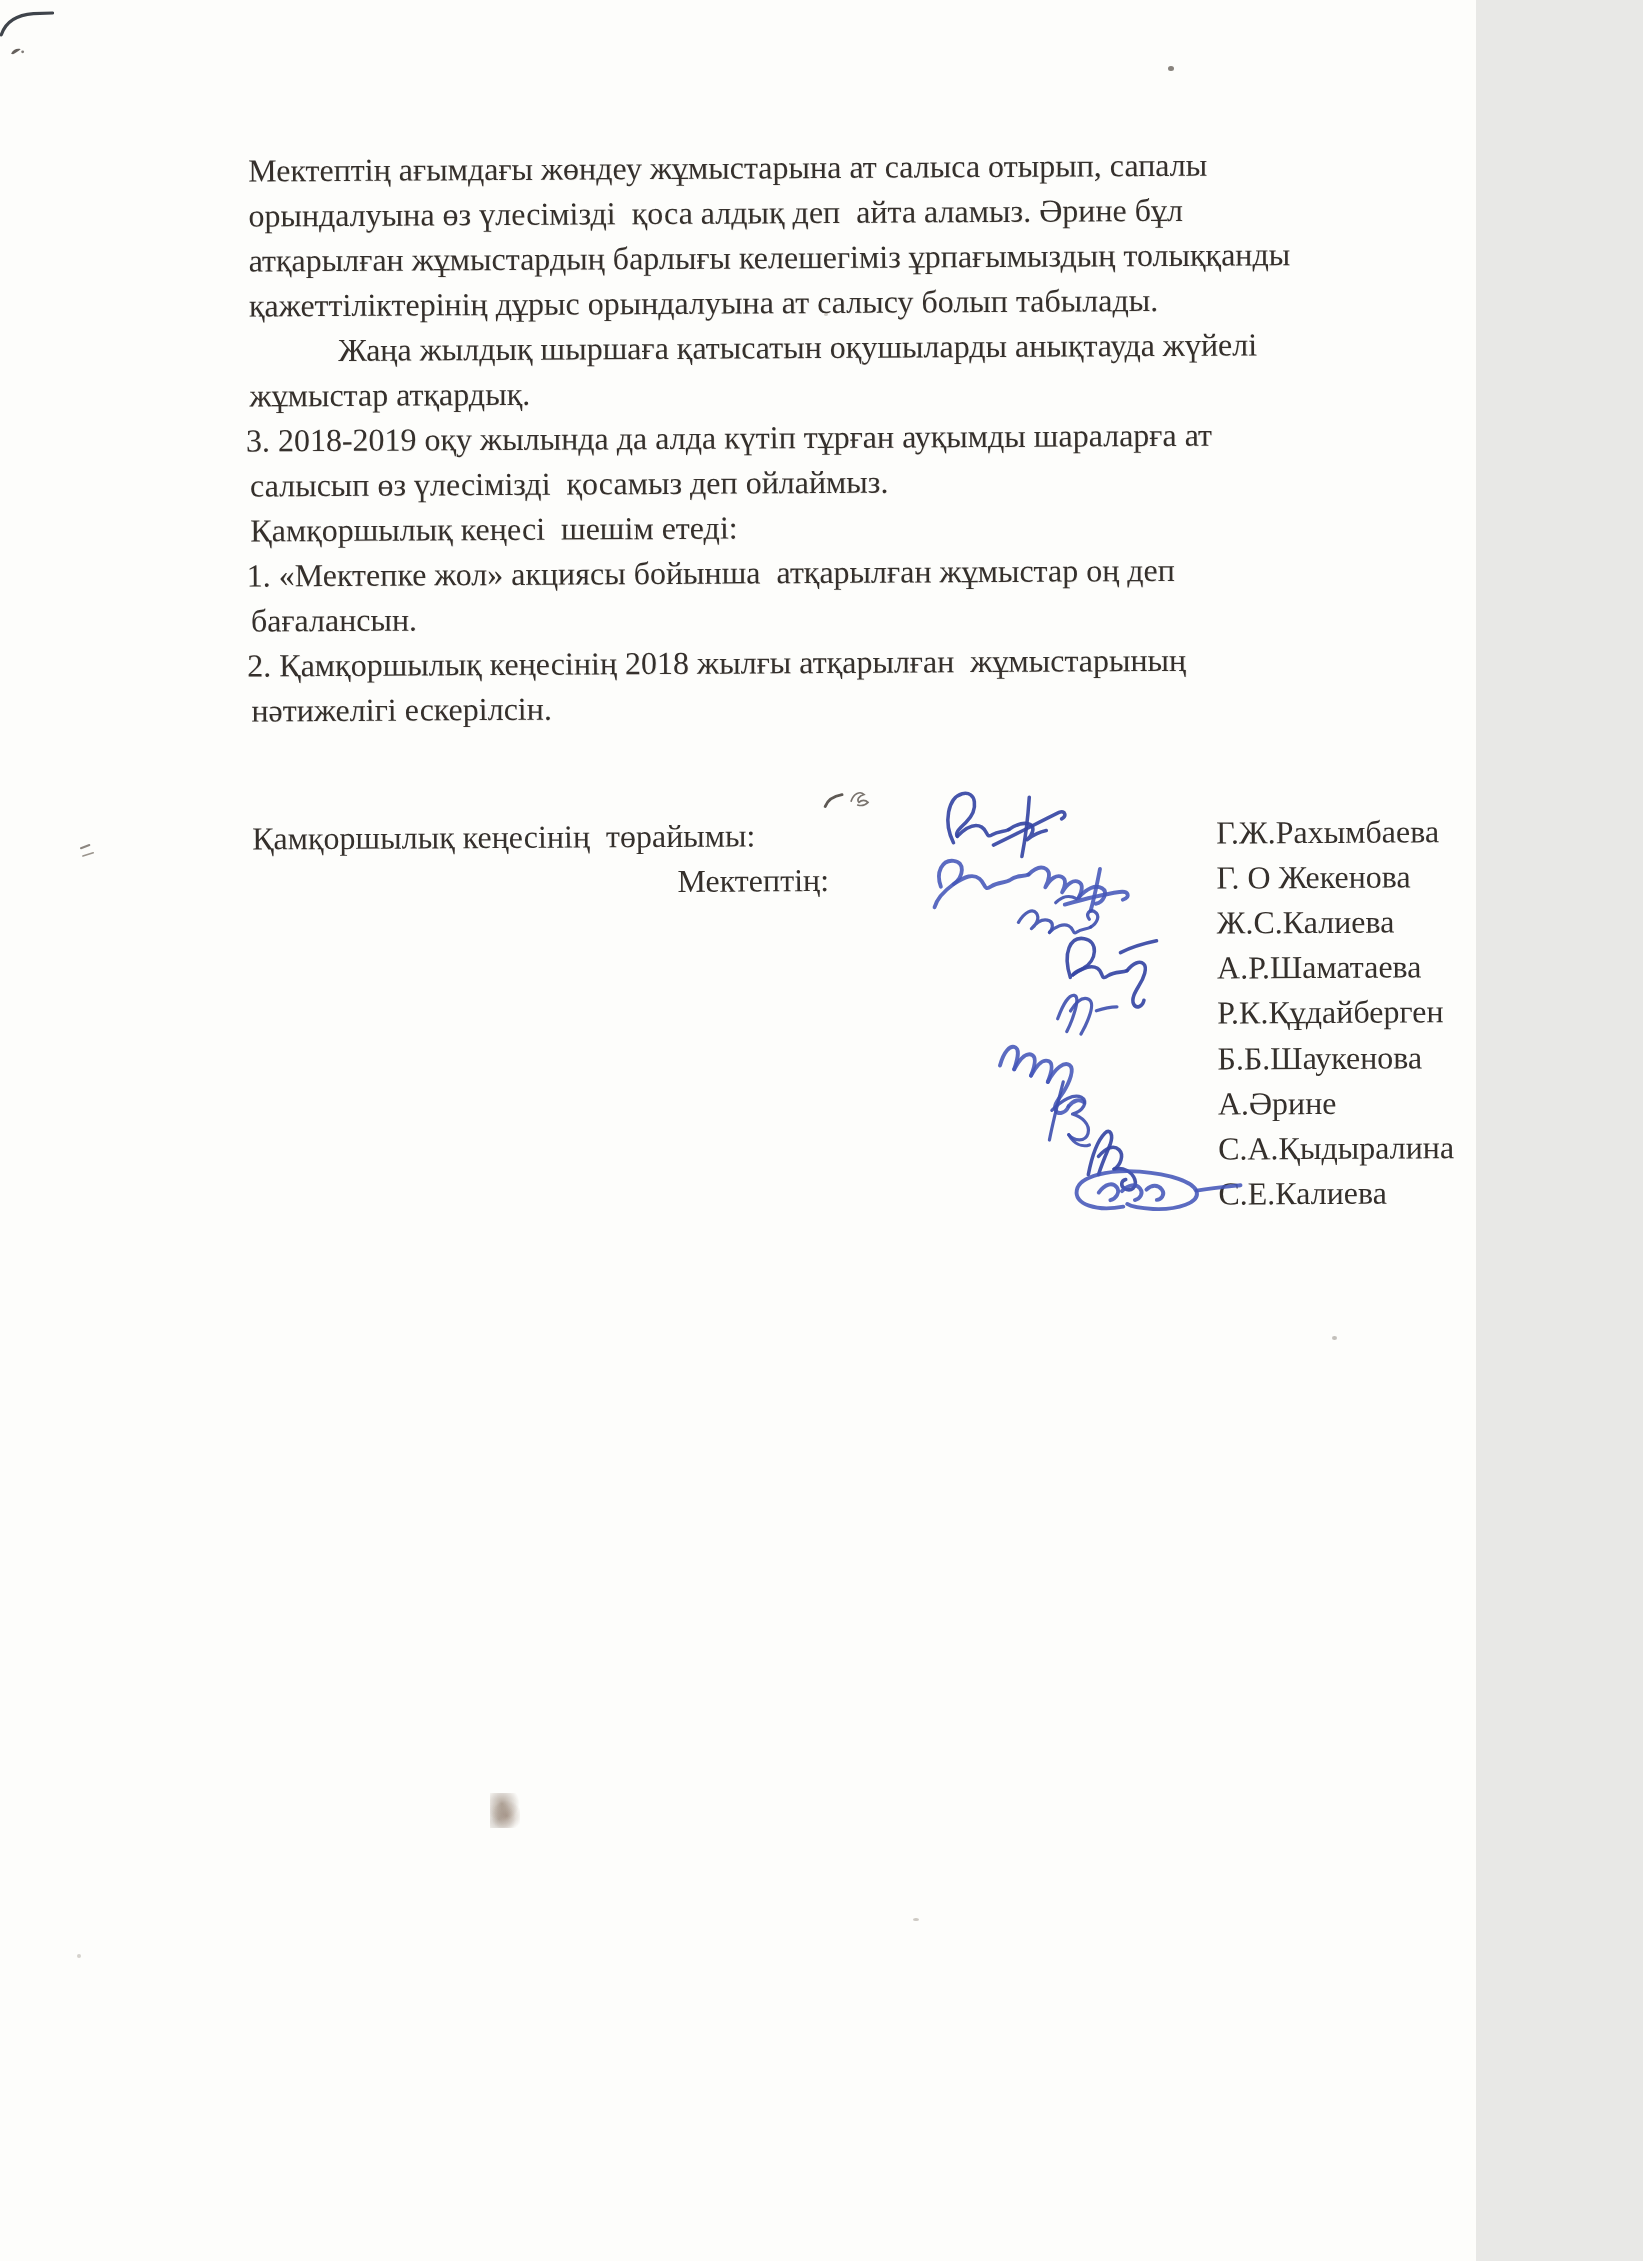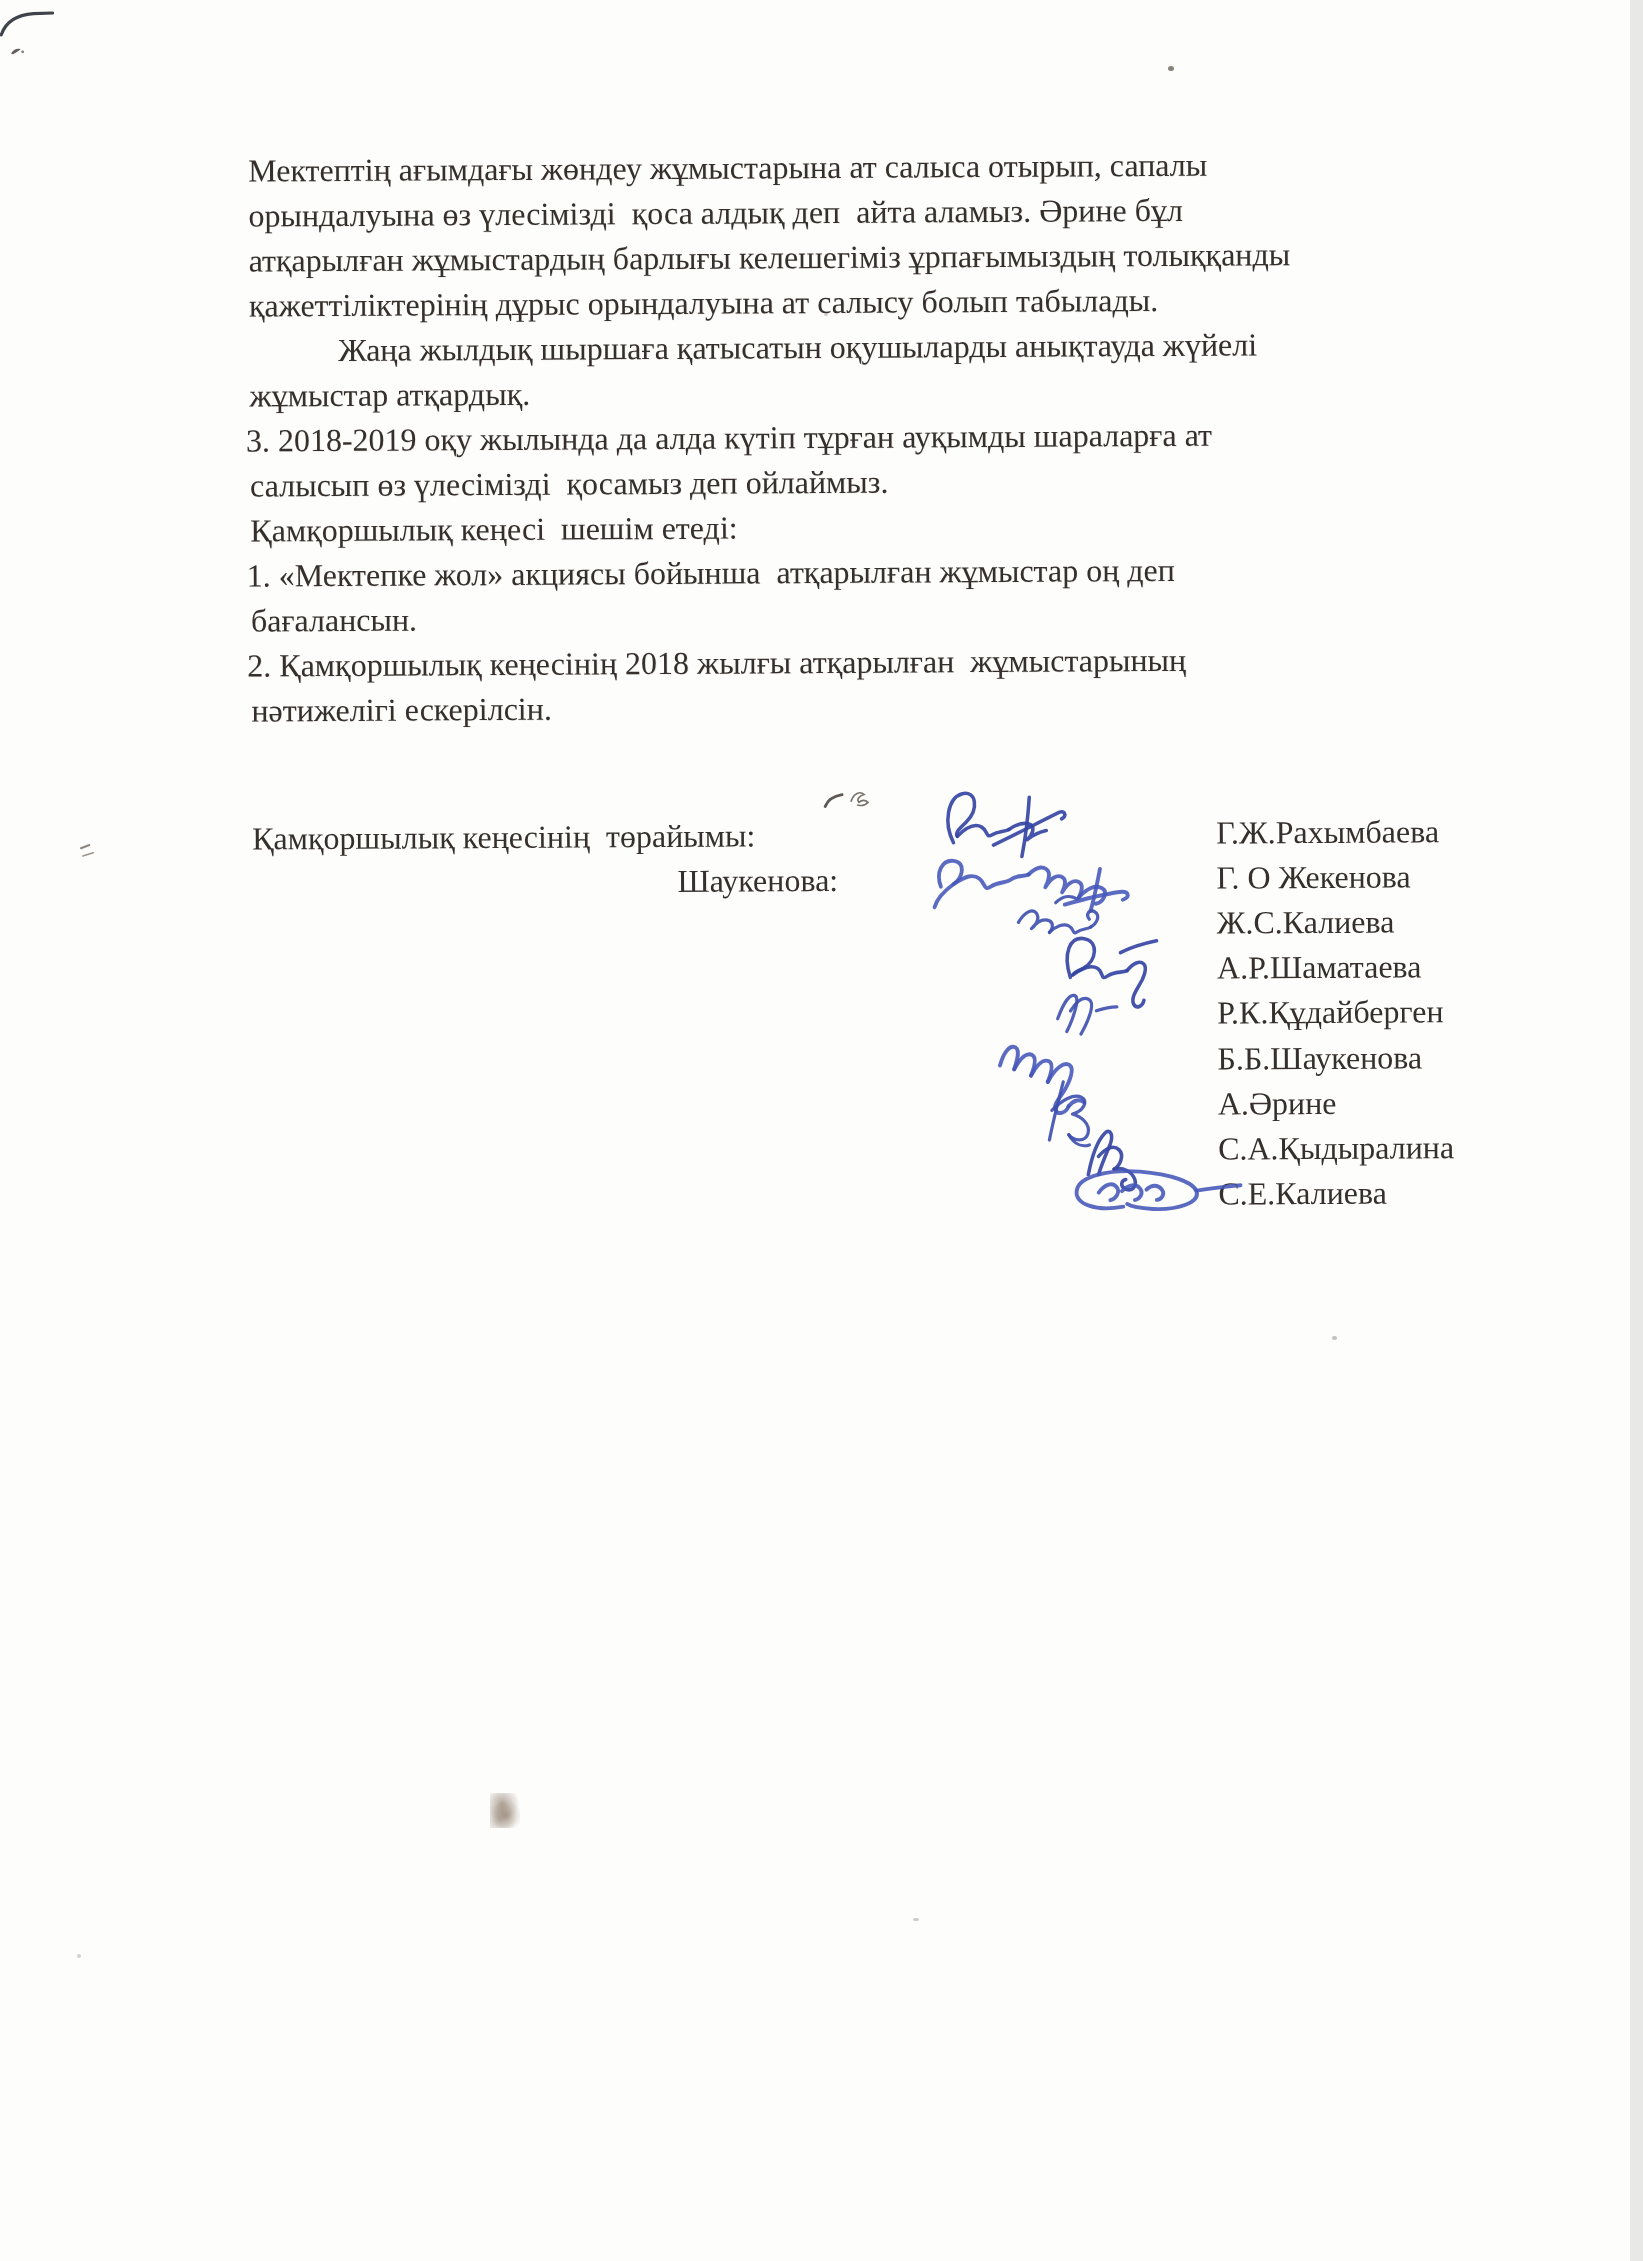--- a/index.html
+++ b/index.html
@@ -1,18 +1,18 @@
 <!DOCTYPE html>
 <html style="font-size:10.3px"><head>
 <meta charset="utf-8">
 <style>
   html,body{margin:0;padding:0;background:#e8e8e6;}
   #paper{
     position:relative;
-    width:1630px;height:2261px;
+    width:1476px;height:2261px;
     background:#fdfdfb;
     overflow:hidden;
     font-family:"Liberation Serif","DejaVu Serif",serif;
     color:#35302c;
   }
   #scan-content{
     position:absolute;left:0;top:0;width:1644px;height:2261px;
     transform:rotate(-0.35deg);
     transform-origin:822px 645px;
   }
@@ -77,21 +77,21 @@
       <div class="line">салысып өз үлесімізді  қосамыз деп ойлаймыз.</div>
       <div class="line">Қамқоршылық кеңесі  шешім етеді:</div>
       <div class="line numbered">1. «Мектепке жол» акциясы бойынша  атқарылған жұмыстар оң деп</div>
       <div class="line">бағалансын.</div>
       <div class="line numbered">2. Қамқоршылық кеңесінің 2018 жылғы атқарылған  жұмыстарының</div>
       <div class="line">нәтижелігі ескерілсін.</div>
     </div>
 
     <div class="sig-section">
       <div class="sig-label">Қамқоршылық кеңесінің  төрайымы:</div>
-      <div class="sig-members-label">Шаукенова:</div>
+      <div class="sig-members-label">Мектептің:</div>
 
       <div class="sig-name" style="top:0px">Г.Ж.Рахымбаева</div>
       <div class="sig-name" style="top:45px">Г. О Жекенова</div>
       <div class="sig-name" style="top:90px">Ж.С.Калиева</div>
       <div class="sig-name" style="top:135px">А.Р.Шаматаева</div>
       <div class="sig-name" style="top:180px">Р.К.Құдайберген</div>
       <div class="sig-name" style="top:226px">Б.Б.Шаукенова</div>
       <div class="sig-name" style="top:271px">А.Әрине</div>
       <div class="sig-name" style="top:316px">С.А.Қыдыралина</div>
       <div class="sig-name" style="top:361px">С.Е.Калиева</div>

